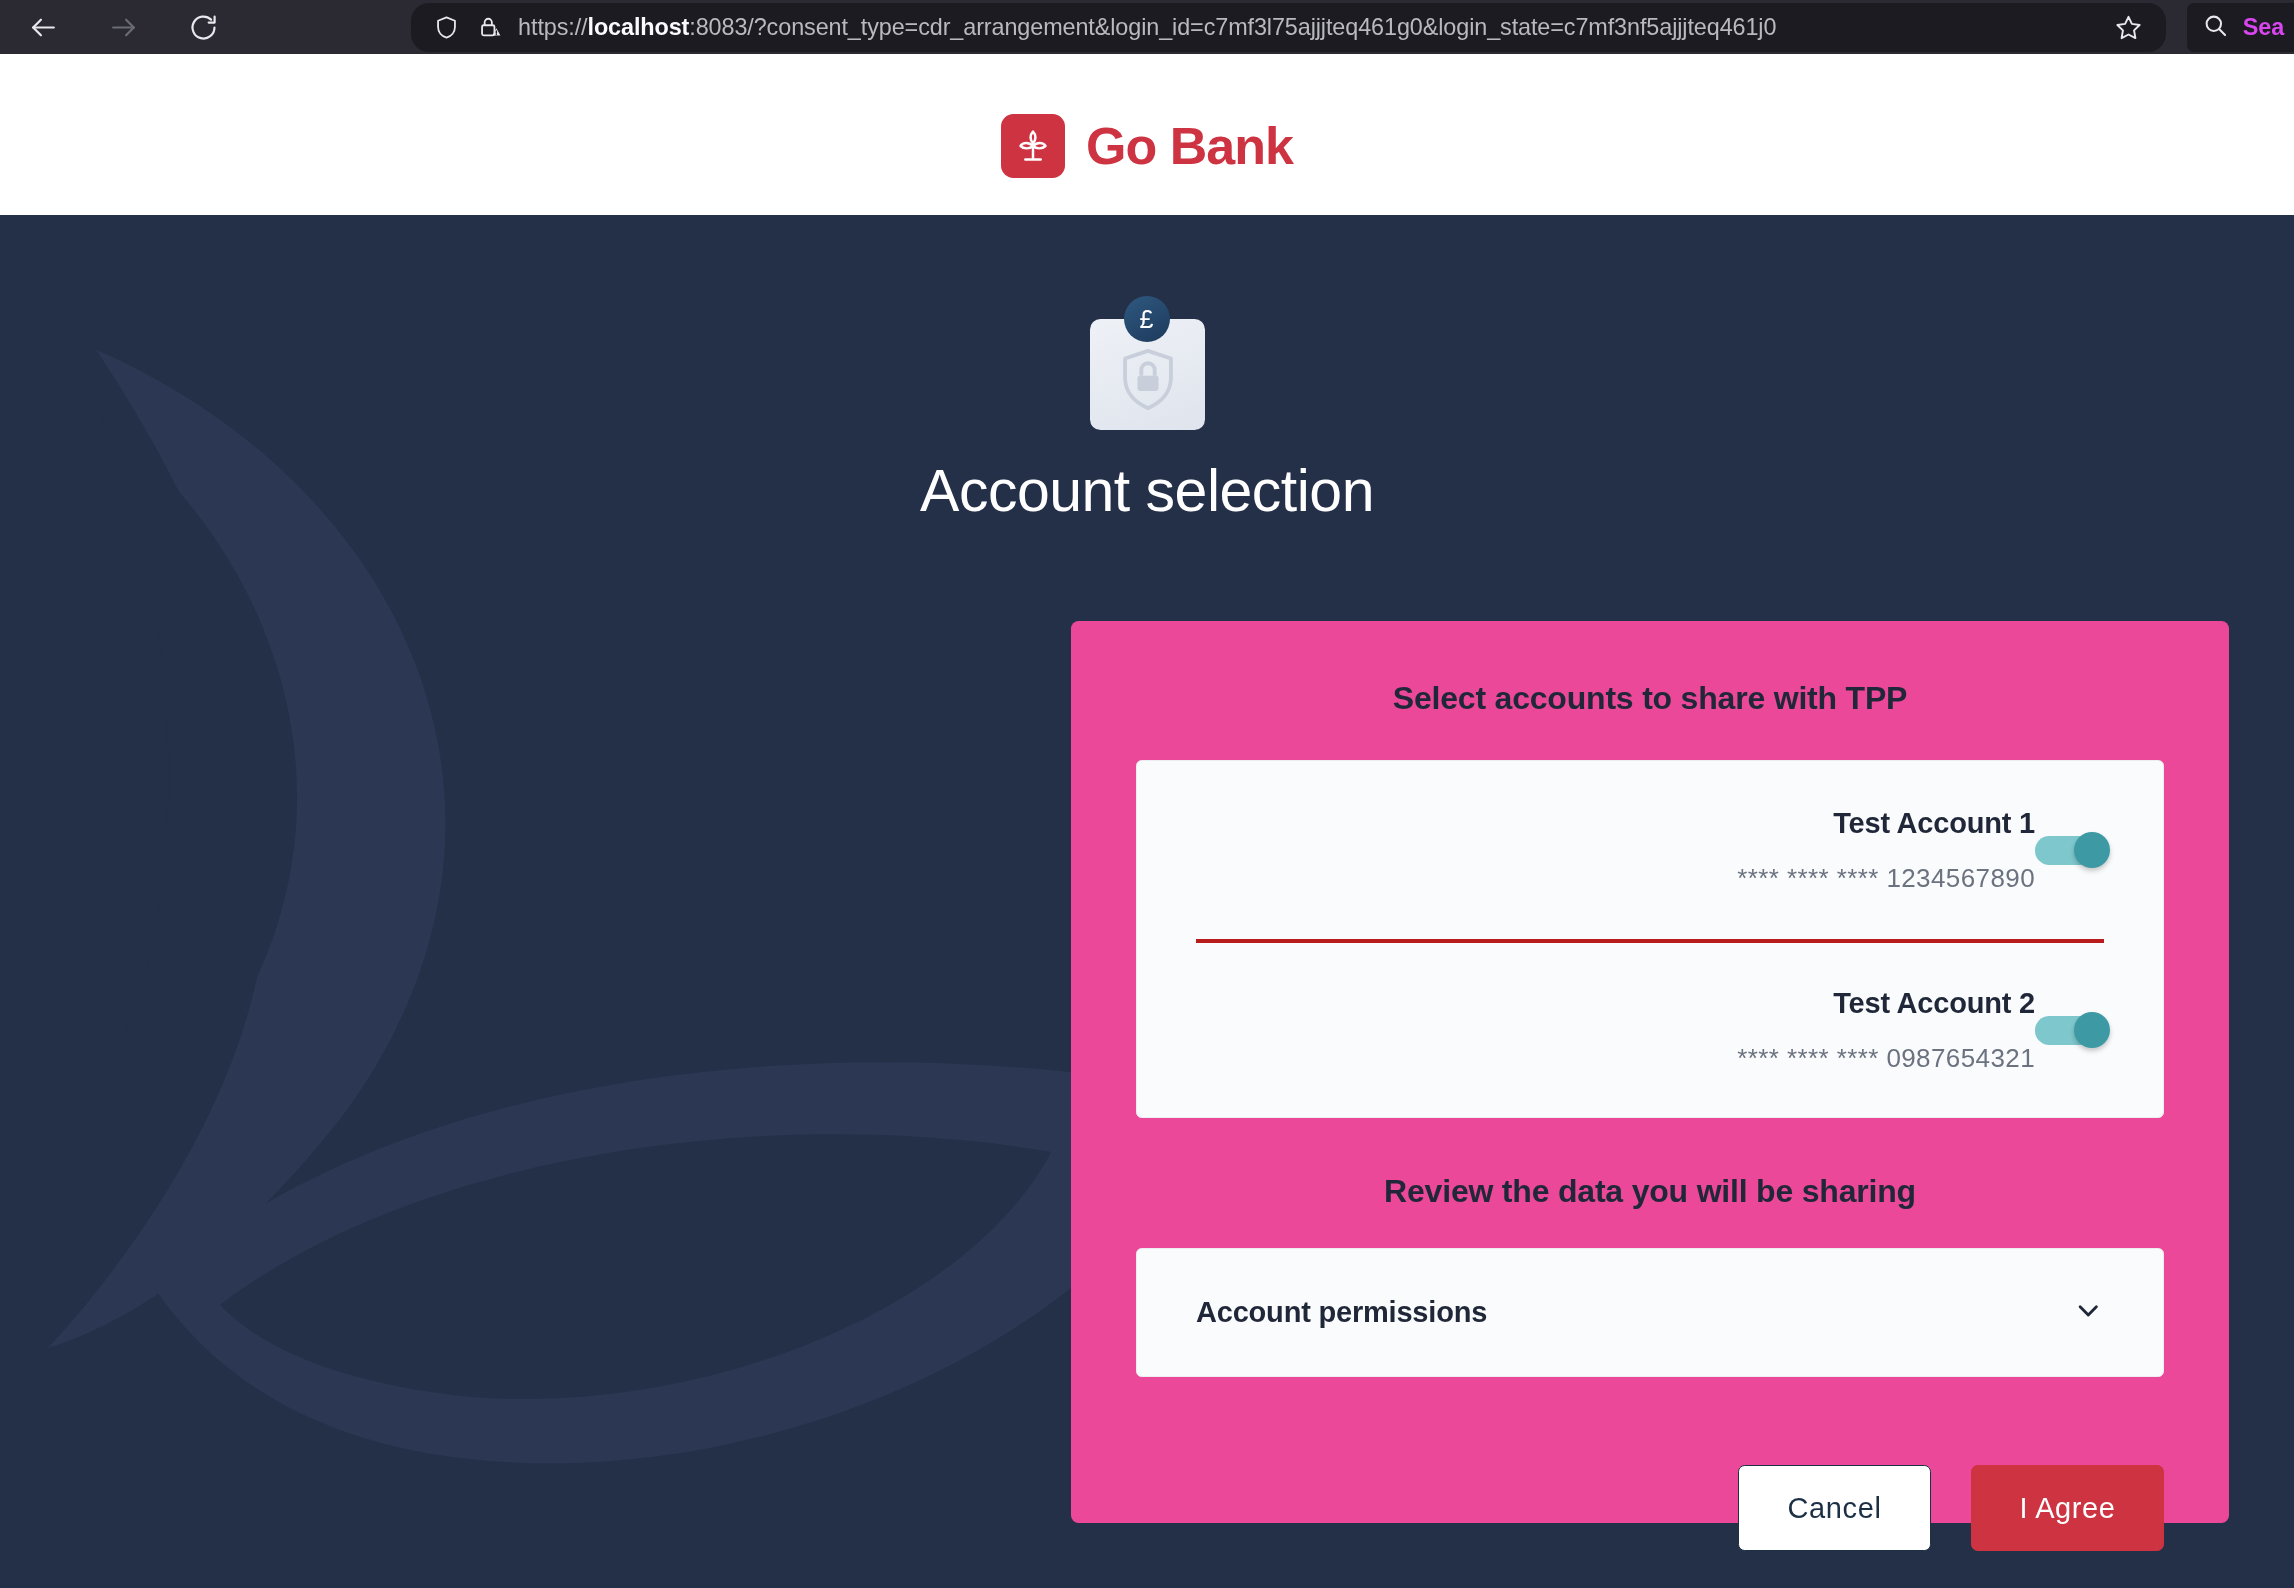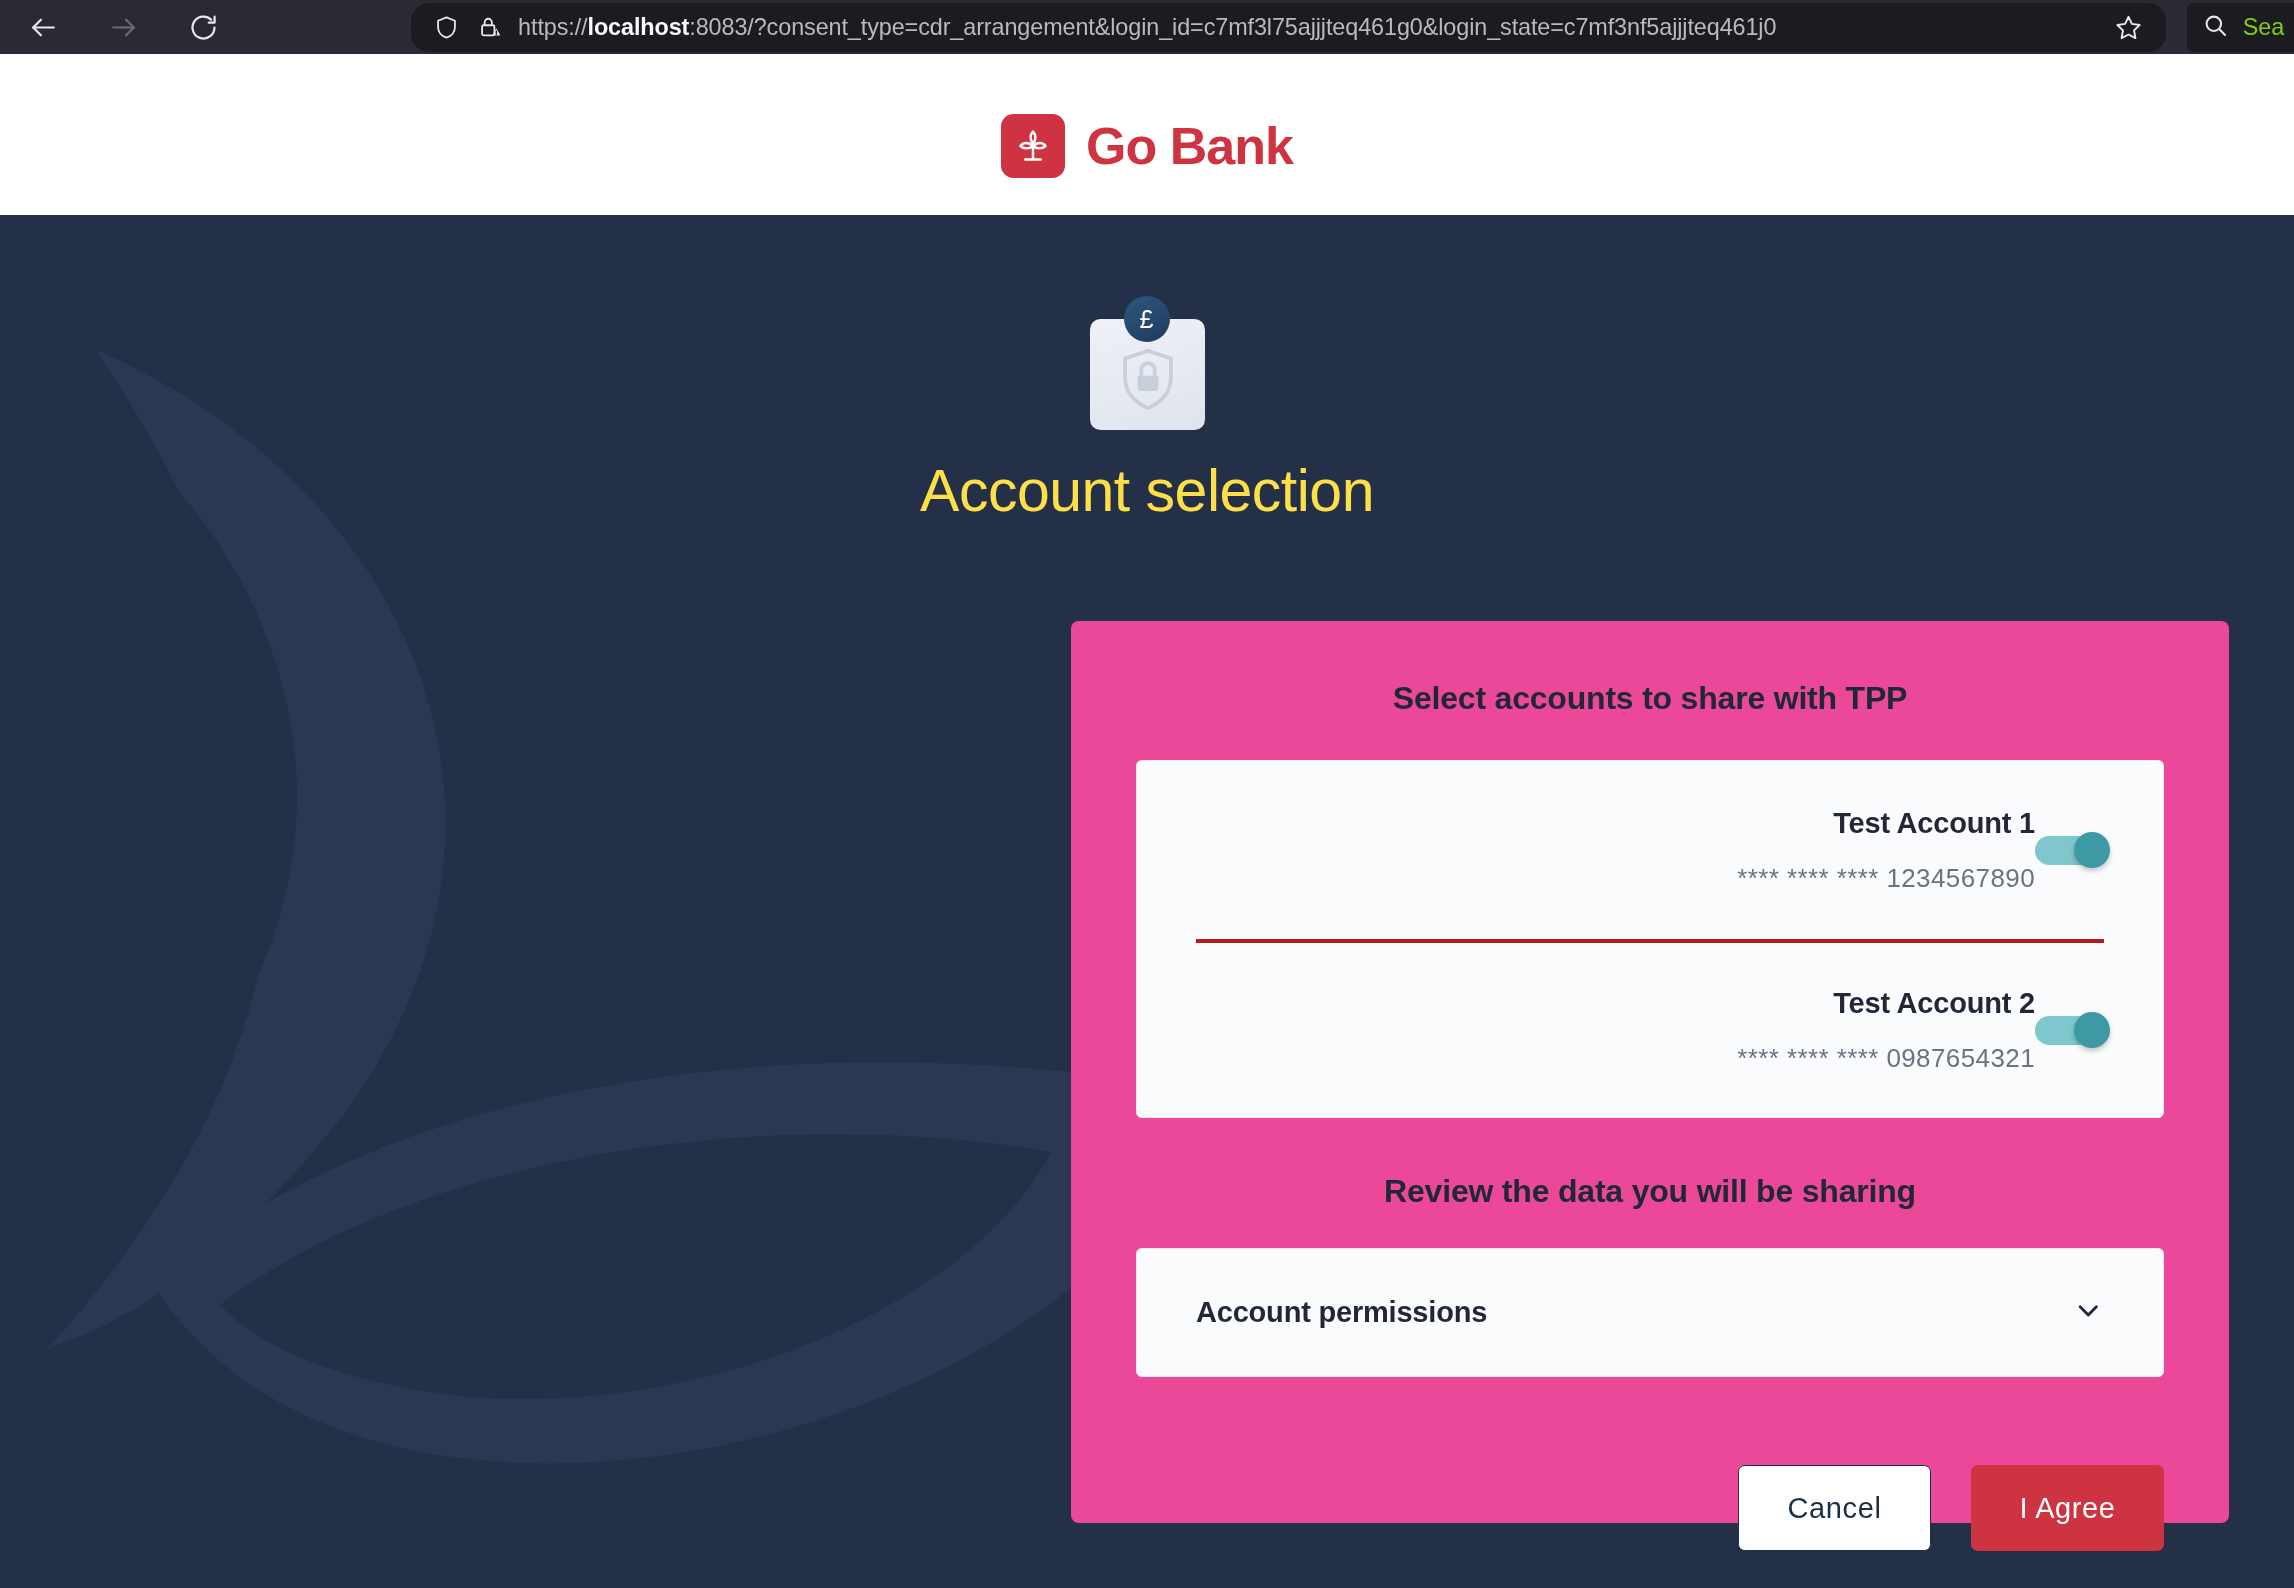--- a/index.html
+++ b/index.html
@@ -29,21 +29,21 @@
     white-space:nowrap; overflow:hidden;
     font-family:"Liberation Sans", sans-serif;
   }
   .url-text b{ color:#fbfbfe; font-weight:700; }
   .star-btn{ width:48px; height:44px; display:flex; align-items:center; justify-content:center; cursor:pointer; }
   .searchbar{
     position:absolute; left:2187px; top:2.9px; width:136px; height:49px;
     background:#1c1b22; border-radius:6.7px;
     display:flex; align-items:center; padding-left:15.3px; gap:13.4px;
   }
-  .search-ph{ font-size:23.4px; color:#84cc16; white-space:nowrap; }
+  .search-ph{ font-size:23.4px; color:#d946ef; white-space:nowrap;font-weight:bold; }
 
   
   .page-header{
     position:absolute; top:54px; left:0; width:2294px; height:184px;
     background:#ffffff; display:flex; align-items:center; justify-content:center;
   }
   .logo{ display:flex; align-items:center; gap:21px; }
   .logo-mark{
     width:64px; height:64px; border-radius:12.4px; background:#ce3342;
     display:flex; align-items:center; justify-content:center;
@@ -71,21 +71,21 @@
   .consent-badge{
     position:absolute; left:34px; top:0px; width:46px; height:46px;
     border-radius:50%;
     background:linear-gradient(150deg,#2f5880 0%,#1d3a5c 100%);
     display:flex; align-items:center; justify-content:center;
     font-size:25px; color:#ffffff; font-weight:400;
   }
   .consent-shield{ position:absolute; left:31px; top:51px; }
 
   .hero-title{
-    margin-top:27px; font-size:59px; font-weight:400; color:#fde047;
+    margin-top:27px; font-size:59px; font-weight:400; color:#ffffff;
     letter-spacing:-0.5px;
   }
 
   
   .consent-panel{
     position:absolute; left:1071px; top:406px;
     width:1158px; height:902px;
     background:#ec4899; border-radius:7.6px;
     padding:59px 65px 0 65px;
   }

